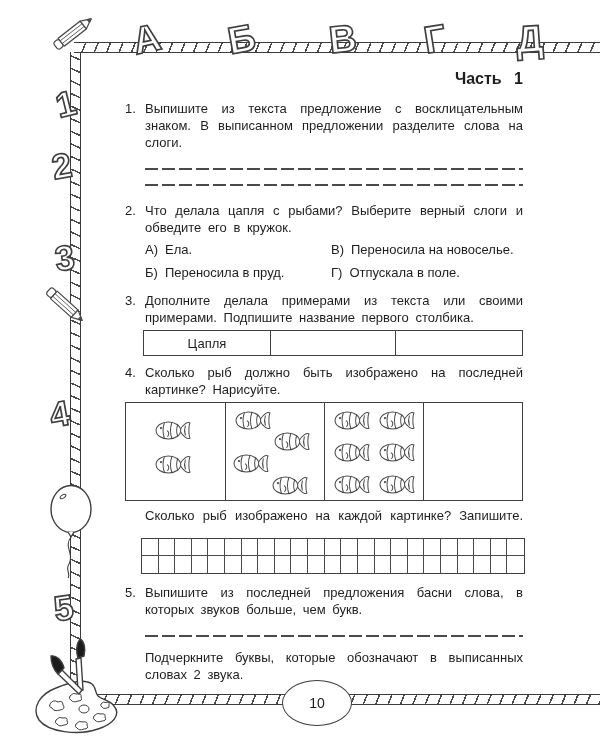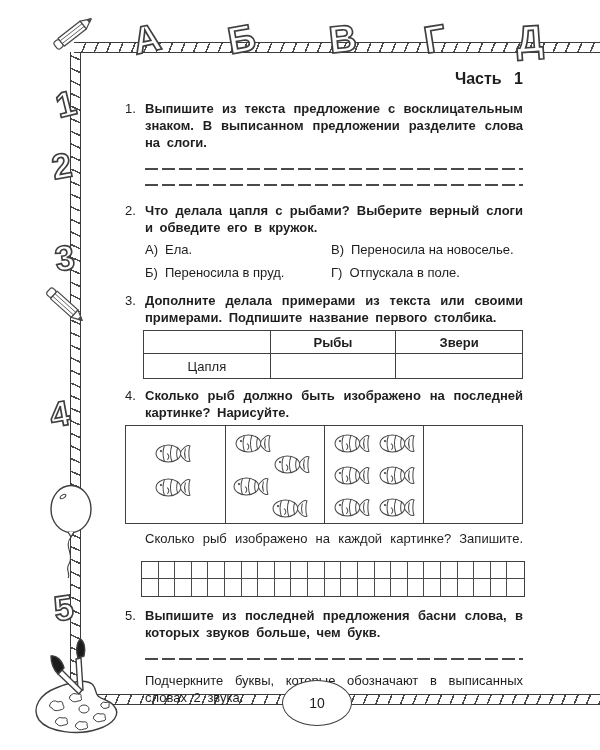--- a/index.html
+++ b/index.html
@@ -36,21 +36,21 @@
     display:flex;align-items:center;justify-content:center;
     font-size:14px;z-index:6;}
 
   
   .content{position:absolute;left:125px;top:70px;width:398px;
     font-size:13px;line-height:17px;z-index:2;}
   .title{text-align:right;font-weight:700;font-size:16px;word-spacing:8px;
     margin:0 0 13px 0;}
   .q{display:grid;grid-template-columns:20px 378px;}
   .qnum{font-size:13px;}
-  .qtext{text-align:justify;word-spacing:3px;font-weight:bold;}
+  .qtext{text-align:justify;word-spacing:3px;}
 
   .dline{height:2px;margin-left:20px;width:378px;
     background:repeating-linear-gradient(90deg,#4a4a4a 0 13px,transparent 13px 17px);}
   .dline1{margin-top:17px;}
   .dline2{margin-top:14px;}
 
   .opts{display:grid;grid-template-columns:186px 1fr;row-gap:3px;
     margin:4px 0 0 20px;line-height:20px;}
   .opt-label{margin-right:7px;}
 
@@ -197,25 +197,20 @@
         <span class="opt-label">Г)</span><span>Отпускала в поле.</span>
       </div>
     </div>
 
     <div class="q mt-q3">
       <span class="qnum">3.</span>
       <span class="qtext">Дополните делала примерами из текста или своими примерами. Подпишите название первого столбика.</span>
     </div>
     <table class="t3">
       <tbody>
-          <tr>
-        <td class="c1"></td>
-        <td class="c2 hdr">Рыбы</td>
-        <td class="c3 hdr">Звери</td>
-      </tr>
       <tr class="r2">
         <td class="c1">Цапля</td>
         <td class="c2"></td>
         <td class="c3"></td>
       </tr>
     </tbody>
       </table>
 
     <div class="q mt-q4">
       <span class="qnum">4.</span>

